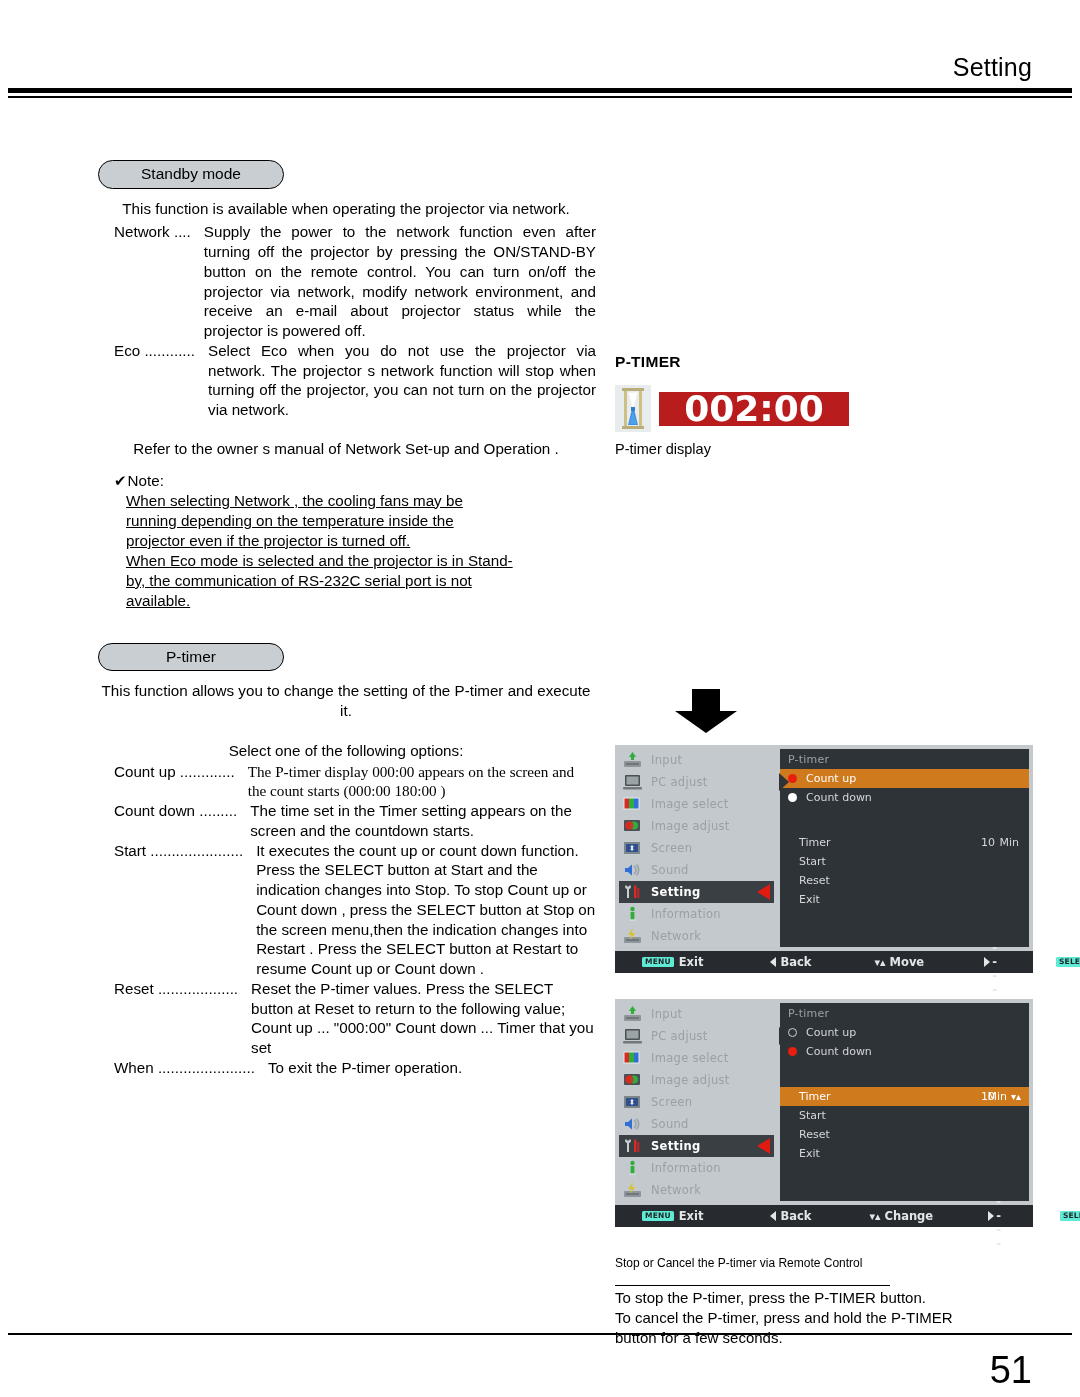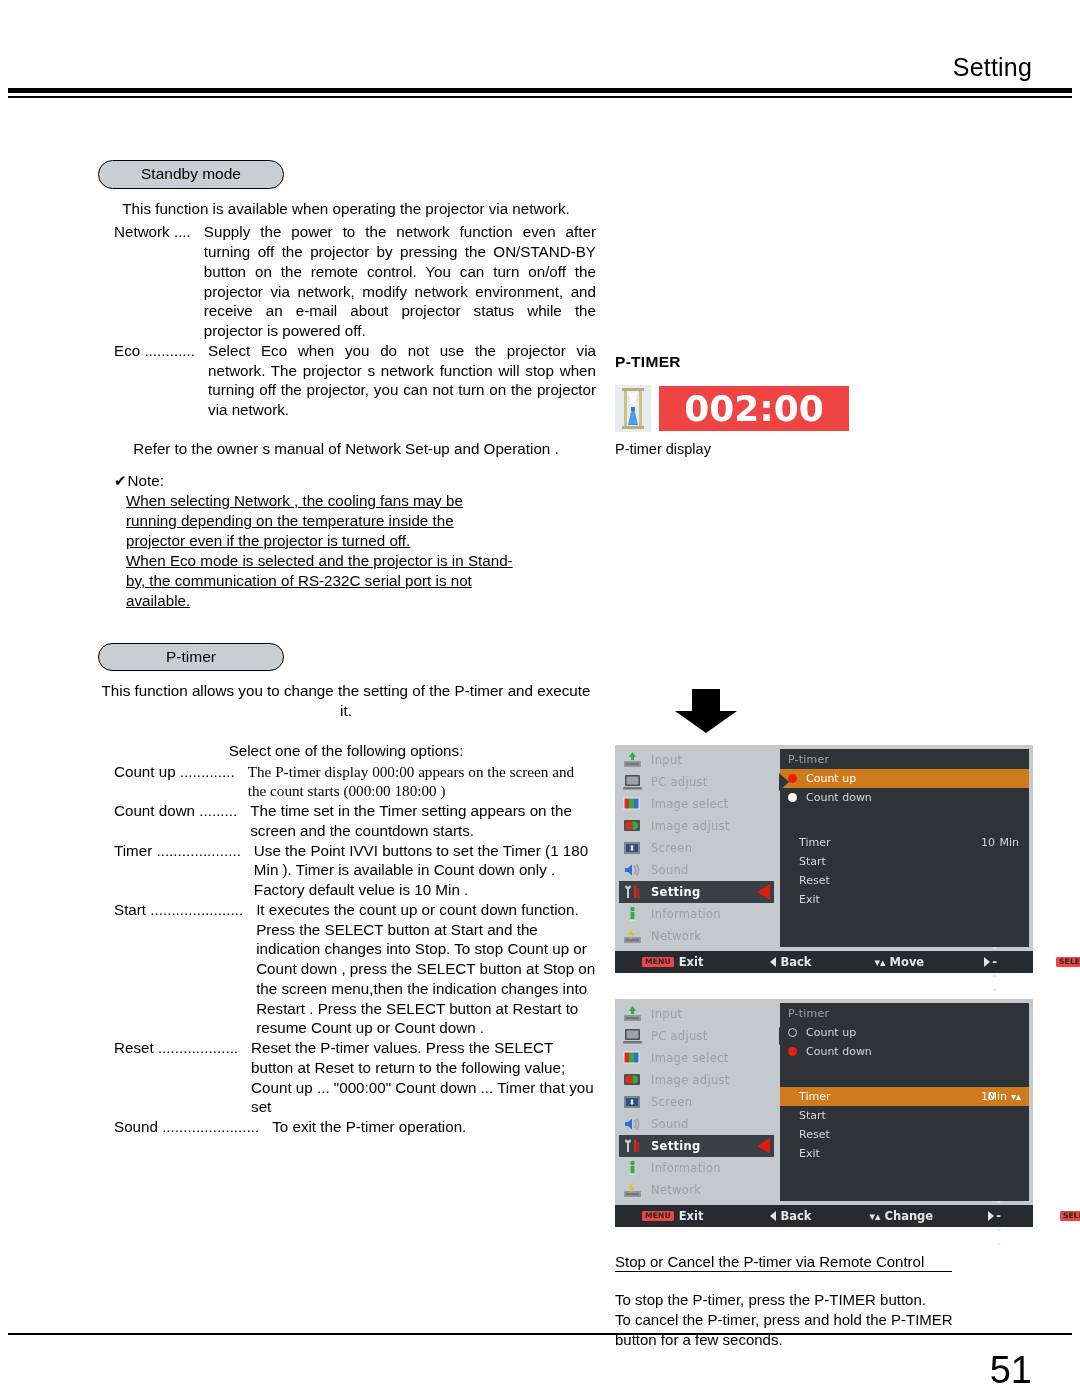--- a/index.html
+++ b/index.html
@@ -68,22 +68,22 @@
   
   .ptimer-label{font-size:15.5px;font-weight:bold;letter-spacing:.3px;margin-bottom:14px;}
   .ptimer-fig{display:flex;align-items:center;}
   .hourglass{
     width:36px;height:47px;margin-right:8px;
     position:relative;flex:0 0 auto;
     background:#e9ecec;
   }
   .hg-svg{display:block;}
   .ptimer-screen{
-    background:#ef4444;
-    height:45px;
+    background:#b91c1c;
+    height:34px;
     width:190px;
     display:flex;align-items:center;justify-content:center;
   }
   .ptimer-digits{
     color:#ffffff;font-size:36px;font-weight:bold;letter-spacing:0px;
     font-family:"DejaVu Sans", sans-serif;
     line-height:1;
   }
   .ptimer-caption{font-size:14.5px;margin-top:9px;}
 
@@ -156,44 +156,44 @@
     z-index:3;
   }
   .osd-spacer{height:26px;}
   .osd-bar{
     height:22px;background:#272b2f;display:flex;align-items:center;
     color:#e3e6e8;font-size:11.5px;font-weight:bold;
     margin-top:4px;
   }
   .osd-bar-cell{display:flex;align-items:center;}
   .key{
-    display:inline-block;background:#ef4444;color:#23272a;
+    display:inline-block;background:#5eead4;color:#23272a;
     font-size:7.5px;font-weight:bold;letter-spacing:.2px;
     padding:1.5px 3px;border-radius:1.5px;margin-right:5px;
     font-family:"DejaVu Sans", sans-serif;line-height:1;
   }
   .tri-left{
     width:0;height:0;border-top:5px solid transparent;border-bottom:5px solid transparent;
     border-right:6px solid #e3e6e8;margin-right:4px;display:inline-block;
   }
   .tri-right{
     width:0;height:0;border-top:5px solid transparent;border-bottom:5px solid transparent;
     border-left:6px solid #e3e6e8;margin-right:2px;display:inline-block;
   }
   .updown{margin-right:4px;font-size:11px;line-height:1;}
   .dashes{letter-spacing:1px;}
 
   .spin{font-size:10px;line-height:1;margin-left:2px;}
 
   
   .stop-cancel{margin-top:4px;}
   .sc-title{
-    font-size:15px;display:inline-block;
-    border-bottom:1.6px solid #000;padding-bottom:1px;padding-right:28px;
-    margin-bottom:18px;
+    font-size:12px;display:inline-block;
+    border-bottom:1.6px solid #000;padding-bottom:15px;padding-right:28px;
+    margin-bottom:2px;
   }
   .sc-line{font-size:15px;line-height:1.34;}
 
   
   .footer-rule{position:absolute;left:8px;bottom:62px;width:1064px;height:2px;background:#000;}
   .page-num{
     position:absolute;right:48px;bottom:8px;
     font-size:38px;line-height:1;
   }
 </style>
@@ -255,33 +255,29 @@
     <div class="deflist indent1" style="margin-top:1px;">
       <div class="defrow">
         <span class="defterm">Count up  .............</span>
         <span class="defdesc" style="margin-left:6px;font-family:Liberation Serif, serif;">The P-timer display 000:00 appears on the screen and the count starts (000:00 180:00 )</span>
       </div>
       <div class="defrow">
         <span class="defterm">Count  down .........</span>
         <span class="defdesc" style="margin-left:6px;">The time set in the Timer setting appears on the screen and the countdown starts.</span>
       </div>
       <div class="defrow">
-        <span class="defterm">Timer ....................</span>
-        <span class="defdesc" style="margin-left:6px;">Use the Point IVVI buttons to set the Timer (1 180 Min ). Timer is available in Count down only . Factory default velue is 10 Min .</span>
-      </div>
-      <div class="defrow">
         <span class="defterm">Start ......................</span>
         <span class="defdesc" style="margin-left:6px;">It executes the count up or count down function. Press the SELECT button at Start  and the indication changes into Stop. To stop Count up  or Count down , press the SELECT button at Stop  on the screen menu,then the indication changes into Restart . Press the SELECT button at Restart  to resume Count up  or Count down .</span>
       </div>
       <div class="defrow">
         <span class="defterm">Reset ...................</span>
         <span class="defdesc" style="margin-left:6px;">Reset the P-timer values. Press the SELECT button at Reset  to return to the following value; Count up  ... "000:00" Count down   ... Timer that you set</span>
       </div>
       <div class="defrow">
-        <span class="defterm">Sound .......................</span>
+        <span class="defterm">When .......................</span>
         <span class="defdesc" style="margin-left:6px;">To exit the P-timer operation.</span>
       </div>
     </div>
   </div>
 
   <div class="col-right">
 
     <div style="margin-top:193px;">
       <div class="ptimer-label">P-TIMER</div>
       <div class="ptimer-fig">

